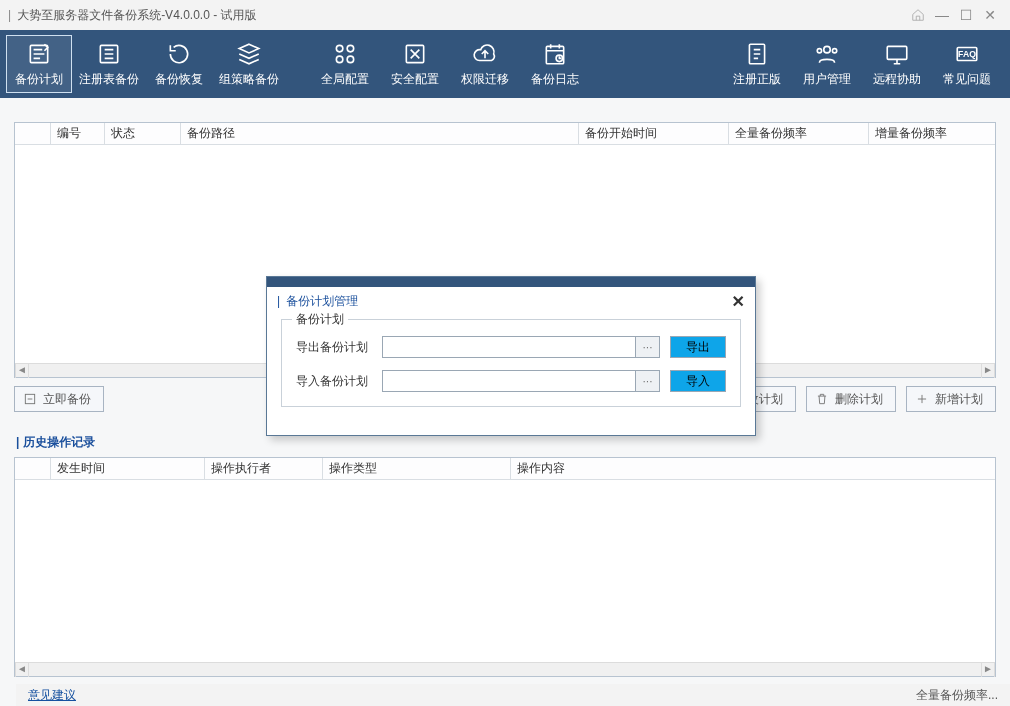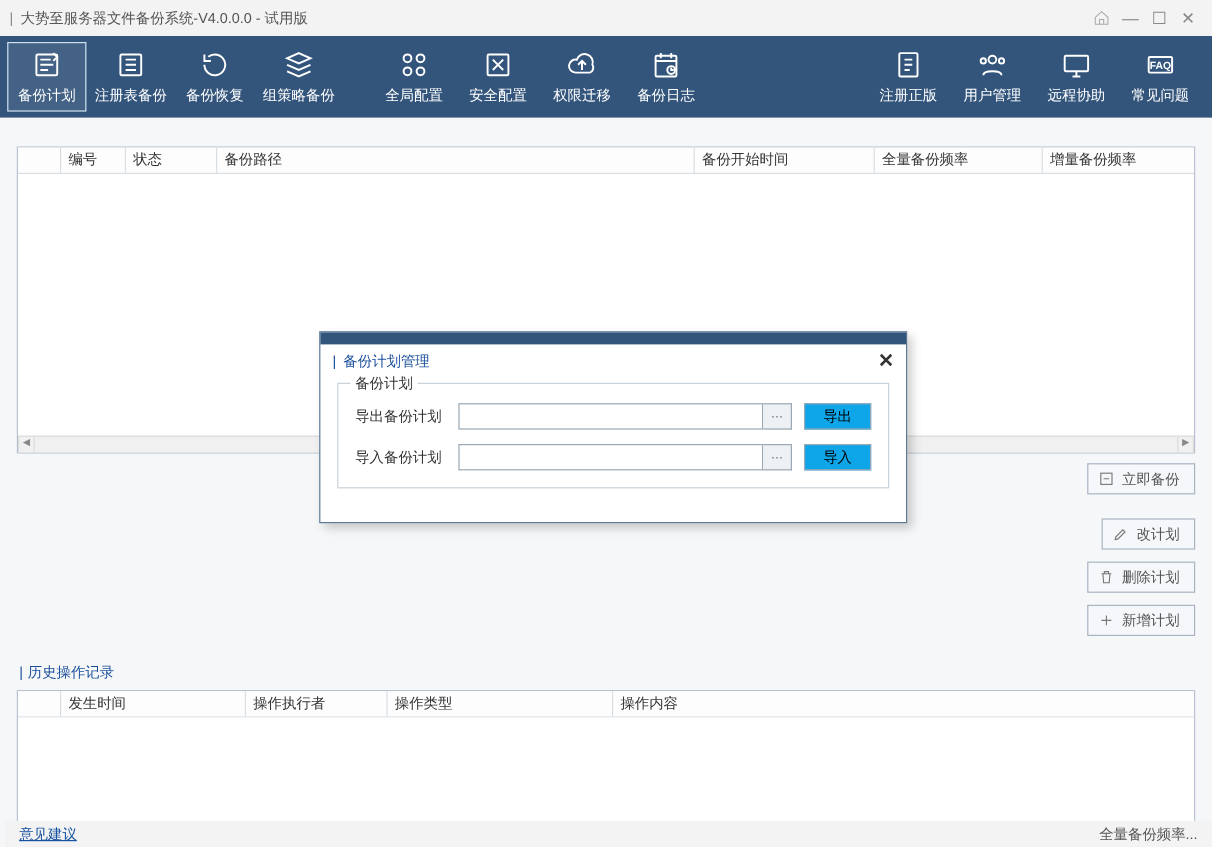--- a/index.html
+++ b/index.html
@@ -82,43 +82,43 @@
     .hscroll {
       height: 14px;
       background: #f0f0f0;
       border-top: 1px solid #dcdcdc;
       display: flex;
       align-items: center;
     }
     .hscroll .arrow { width:14px; height:14px; text-align:center; color:#888; font-size:10px; border-right:1px solid #dcdcdc; border-left:1px solid #dcdcdc;}
     .hscroll .track { flex:1; }
 
-    .action-row { margin-top: 8px; display:flex; gap:10px; align-items:flex-end;flex-direction:column;}
+    .action-row { margin-top: 8px; display:flex; gap:10px; align-items:flex-start;}
     .abtn {
       height: 26px;
       padding: 0 12px 0 8px;
       border: 1px solid #a8b4c2;
       background: #f5f7fa;
       color: #555;
       display: flex;
       align-items: center;
       gap: 6px;
       cursor: pointer;
       font-size: 12px;
     }
     .abtn svg { width: 14px; height:14px; stroke:#777; fill:none; stroke-width:1.6;}
     .action-row .push { flex:1; }
 
-    .section-title { color:#1a4f9c; margin: 22px 0 6px 2px; font-size:12px; }
+    .section-title { color:#1a4f9c; margin: 22px 0 6px 2px; font-size:12px;font-weight:bold; }
     .section-title .bar { color:#1a4f9c; margin-right:4px; }
 
     .grid2-body { height: 182px; background:#fff; }
 
     .statusbar {
-      position:absolute; bottom:0; left:4px; right:0;
+      position:absolute; bottom:0; left:16px; right:0;
       height: 22px;
       background:#f3f3f3;
       display:flex; align-items:center; padding:0 12px;
       color:#555;
       margin-top:39px;
     }
     .statusbar a { color:#1651a0; text-decoration:underline; cursor:pointer;}
     .statusbar .push{flex:1;}
 
     

